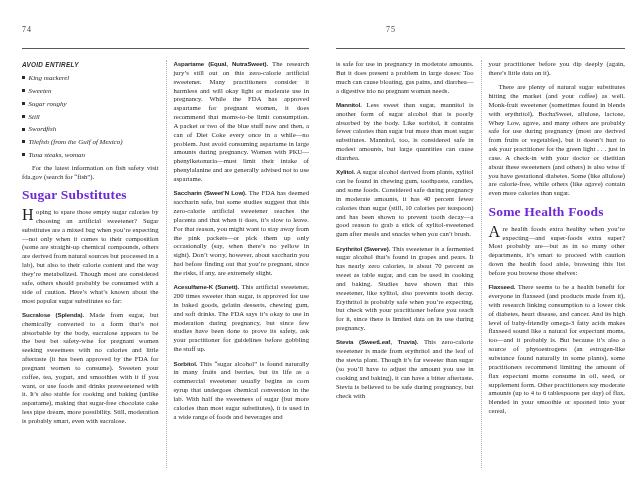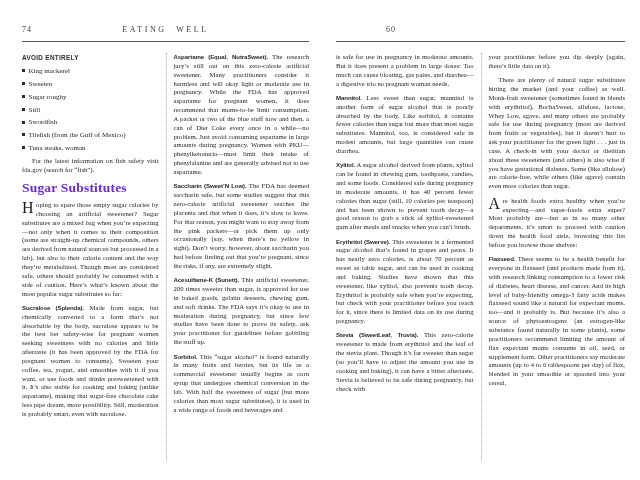--- a/index.html
+++ b/index.html
@@ -7,21 +7,21 @@
     width:640px;height:480px;background:#ffffff;overflow:hidden;
     font-family:"Liberation Serif", serif;color:#272727;
     -webkit-font-smoothing:antialiased;
   }
   .spread{display:flex;width:640px;height:480px;}
   .page{width:320px;box-sizing:border-box;padding-top:25px;}
   .page.left{padding-left:22px;padding-right:11px;}
   .page.right{padding-left:16px;padding-right:15px;}
   .page-header{
     display:flex;align-items:flex-end;
-    border-bottom:1px solid #5a5a5a;padding-bottom:7px;margin-bottom:11px;
+    border-bottom:1px solid #5a5a5a;padding-bottom:14px;margin-bottom:11px;
     font-size:8px;color:#3c3c3c;
   }
   .page-num{width:30px;font-size:8px;letter-spacing:1px;}
   .page.right .page-num{text-align:right;}
   .running-head{flex:1;text-align:center;letter-spacing:2.6px;word-spacing:5px;font-size:8px;}
   .cols{display:flex;height:408px;overflow:hidden;}
   .col{width:50%;box-sizing:border-box;}
   .col.c1{padding-right:7px;}
   .col.c2{padding-left:7px;border-left:1px dotted #adadad;}
   .para{
@@ -48,31 +48,30 @@
     margin:1px 0 6px 0;
   }
   .avoid-item{
     display:flex;align-items:flex-start;
     font-size:7px;line-height:1.15;margin-bottom:4.8px;
   }
   .sq{
     width:3px;height:3px;background:#2b2b2b;flex:none;
     margin:2.2px 3.5px 0 0;
   }
-  .avoid-list{margin-bottom:3px;}
+  .avoid-list{margin-bottom:3px;font-style:italic;}
 </style>
 </head>
 <body>
 
 <div class="spread">
 
   <div class="page left">
     <div class="page-header">
       <span class="page-num">74</span>
-      <span class="running-head">EATING WELL</span>
       <span class="page-num"></span>
     </div>
     <div class="cols">
       <div class="col c1">
         <div class="avoid-list">
           <div class="avoid-heading">AVOID ENTIRELY</div>
           <div class="avoid-item">
               <span class="sq"></span>
               <span>King mackerel</span>
             </div>
@@ -111,32 +110,33 @@
         <p class="para"><span class="lead">Saccharin (Sweet’N Low).</span><span> The FDA has deemed saccharin safe, but some studies suggest that this zero-calorie artificial sweetener reaches the placenta and that when it does, it’s slow to leave. For that reason, you might want to stay away from the pink packets—or pick them up only occasionally (say, when there’s no yellow in sight). Don’t worry, however, about saccharin you had before finding out that you’re pregnant, since the risks, if any, are extremely slight.</span></p>
         <p class="para"><span class="lead">Acesulfame-K (Sunett).</span><span> This artificial sweetener, 200 times sweeter than sugar, is approved for use in baked goods, gelatin desserts, chewing gum, and soft drinks. The FDA says it’s okay to use in moderation during pregnancy, but since few studies have been done to prove its safety, ask your practitioner for guidelines before gobbling the stuff up.</span></p>
         <p class="para"><span class="lead">Sorbitol.</span><span> This “sugar alcohol” is found naturally in many fruits and berries, but its life as a commercial sweetener usually begins as corn syrup that undergoes chemical conversion in the lab. With half the sweetness of sugar (but more calories than most sugar substitutes), it is used in a wide range of foods and beverages and</span></p>
       </div>
     </div>
   </div>
 
   <div class="page right">
     <div class="page-header">
       <span class="page-num"></span>
-      <span class="page-num">60</span>
+      <span class="page-num">75</span>
     </div>
     <div class="cols">
       <div class="col c1">
         <p class="para">is safe for use in pregnancy in moderate amounts. But it does present a problem in large doses: Too much can cause bloating, gas pains, and diarrhea—a digestive trio no pregnant woman needs.</p>
         <p class="para"><span class="lead">Mannitol.</span><span> Less sweet than sugar, mannitol is another form of sugar alcohol that is poorly absorbed by the body. Like sorbitol, it contains fewer calories than sugar but more than most sugar substitutes. Mannitol, too, is considered safe in modest amounts, but large quantities can cause diarrhea.</span></p>
         <p class="para"><span class="lead">Xylitol.</span><span> A sugar alcohol derived from plants, xylitol can be found in chewing gum, toothpaste, candies, and some foods. Considered safe during pregnancy in moderate amounts, it has 40 percent fewer calories than sugar (still, 10 calories per teaspoon) and has been shown to prevent tooth decay—a good reason to grab a stick of xylitol-sweetened gum after meals and snacks when you can’t brush.</span></p>
         <p class="para"><span class="lead">Erythritol (Swerve).</span><span> This sweetener is a fermented sugar alcohol that’s found in grapes and pears. It has nearly zero calories, is about 70 percent as sweet as table sugar, and can be used in cooking and baking. Studies have shown that this sweetener, like xylitol, also prevents tooth decay. Erythritol is probably safe when you’re expecting, but check with your practitioner before you reach for it, since there is limited data on its use during pregnancy.</span></p>
         <p class="para"><span class="lead">Stevia (SweetLeaf, Truvia).</span><span> This zero-calorie sweetener is made from erythritol and the leaf of the stevia plant. Though it’s far sweeter than sugar (so you’ll have to adjust the amount you use in cooking and baking), it can have a bitter aftertaste. Stevia is believed to be safe during pregnancy, but check with</span></p>
       </div>
       <div class="col c2">
         <p class="para">your practitioner before you dip deeply (again, there’s little data on it).</p>
         <p class="para indent">There are plenty of natural sugar substitutes hitting the market (and your coffee) as well. Monk-fruit sweetener (sometimes found in blends with erythritol), BochaSweet, allulose, lactose, Whey Low, agave, and many others are probably safe for use during pregnancy (most are derived from fruits or vegetables), but it doesn’t hurt to ask your practitioner for the green light . . . just in case. A check-in with your doctor or dietitian about these sweeteners (and others) is also wise if you have gestational diabetes. Some (like allulose) are calorie-free, while others (like agave) contain even more calories than sugar.</p>
+        <div class="section-heading">Some Health Foods</div>
         <p class="para"><span class="dropcap">A</span><span>re health foods extra healthy when you’re expecting—and super-foods extra super? Most probably are—but as in so many other departments, it’s smart to proceed with caution down the health food aisle, browsing this list before you browse those shelves:</span></p>
         <p class="para"><span class="lead">Flaxseed.</span><span> There seems to be a health benefit for everyone in flaxseed (and products made from it), with research linking consumption to a lower risk of diabetes, heart disease, and cancer. And its high level of baby-friendly omega-3 fatty acids makes flaxseed sound like a natural for expectant moms, too—and it probably is. But because it’s also a source of phytoestrogens (an estrogen-like substance found naturally in some plants), some practitioners recommend limiting the amount of flax expectant moms consume in oil, seed, or supplement form. Other practitioners say moderate amounts (up to 4 to 6 tablespoons per day) of flax, blended in your smoothie or spooned into your cereal,</span></p>
       </div>
     </div>
   </div>
 
 </div>
 
 </body></html>

